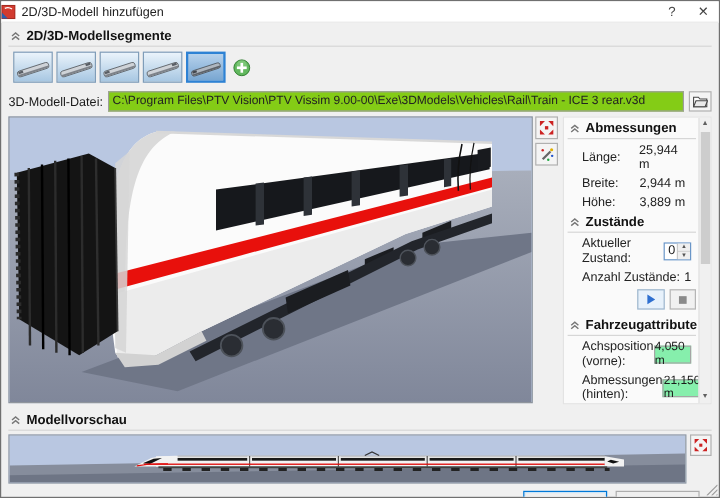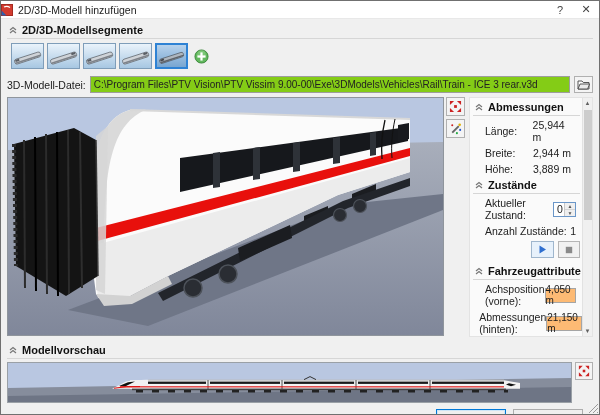--- a/index.html
+++ b/index.html
@@ -44,22 +44,22 @@
   .p-val{font-size:10.5px;color:#222;}
   .abm .p-lbl{width:48px;}
   .zst-spin{display:flex;margin-left:4px;border:1px solid #6a96c8;background:#fff;width:30px;height:15px;}
   .zst-spin .spin-val{flex:1;text-align:left;padding-left:3px;font-size:10.5px;}
   .spin-btns{display:flex;flex-direction:column;width:11px;border-left:1px solid #c8c8c8;}
   .spin-btns span{flex:1;display:flex;align-items:center;justify-content:center;font-size:5px;color:#555;background:#efefef;}
   .spin-btns span:first-child{border-bottom:1px solid #d5d5d5;}
   .media-row{display:flex;gap:4px;padding:3px 0 4px 58px;}
   .media-btn{width:23px;height:17px;border:1px solid #9fb6cd;background:#e7f1fb;display:flex;align-items:center;justify-content:center;padding:0;}
   .media-btn.stop{background:#f1f1f1;border-color:#b5b5b5;}
-  .fza .p-row{justify-content:center;}
-  .val-box{width:54px;height:15px;border:1px solid #a5a5a5;background:#fdba74;font-size:10px;display:flex;align-items:center;justify-content:flex-end;padding-right:3px;}
+  .fza .p-row{justify-content:flex-start;}
+  .val-box{width:54px;height:15px;border:1px solid #a5a5a5;background:#86efac;font-size:10px;display:flex;align-items:center;justify-content:flex-end;padding-right:3px;}
   
   .vscroll{position:absolute;top:0;right:0;width:10px;height:100%;background:#f0f0f0;border-left:1px solid #e2e2e2;display:flex;flex-direction:column;align-items:center;}
   .vscroll .arr{height:10px;font-size:6px;color:#606060;line-height:10px;}
   .vscroll .track{flex:1;width:100%;position:relative;}
   .vscroll .vthumb{position:absolute;top:2px;left:1px;width:8px;height:110px;background:#cdcdcd;}
   
   .preview-row{display:flex;align-items:flex-start;gap:3px;margin-top:3px;}
   .preview-box{width:565px;height:41px;border:1px solid #9aa0a6;background:#b9c7e1;flex:0 0 auto;}
   .preview-box svg{display:block;width:563px;height:39px;}
   

